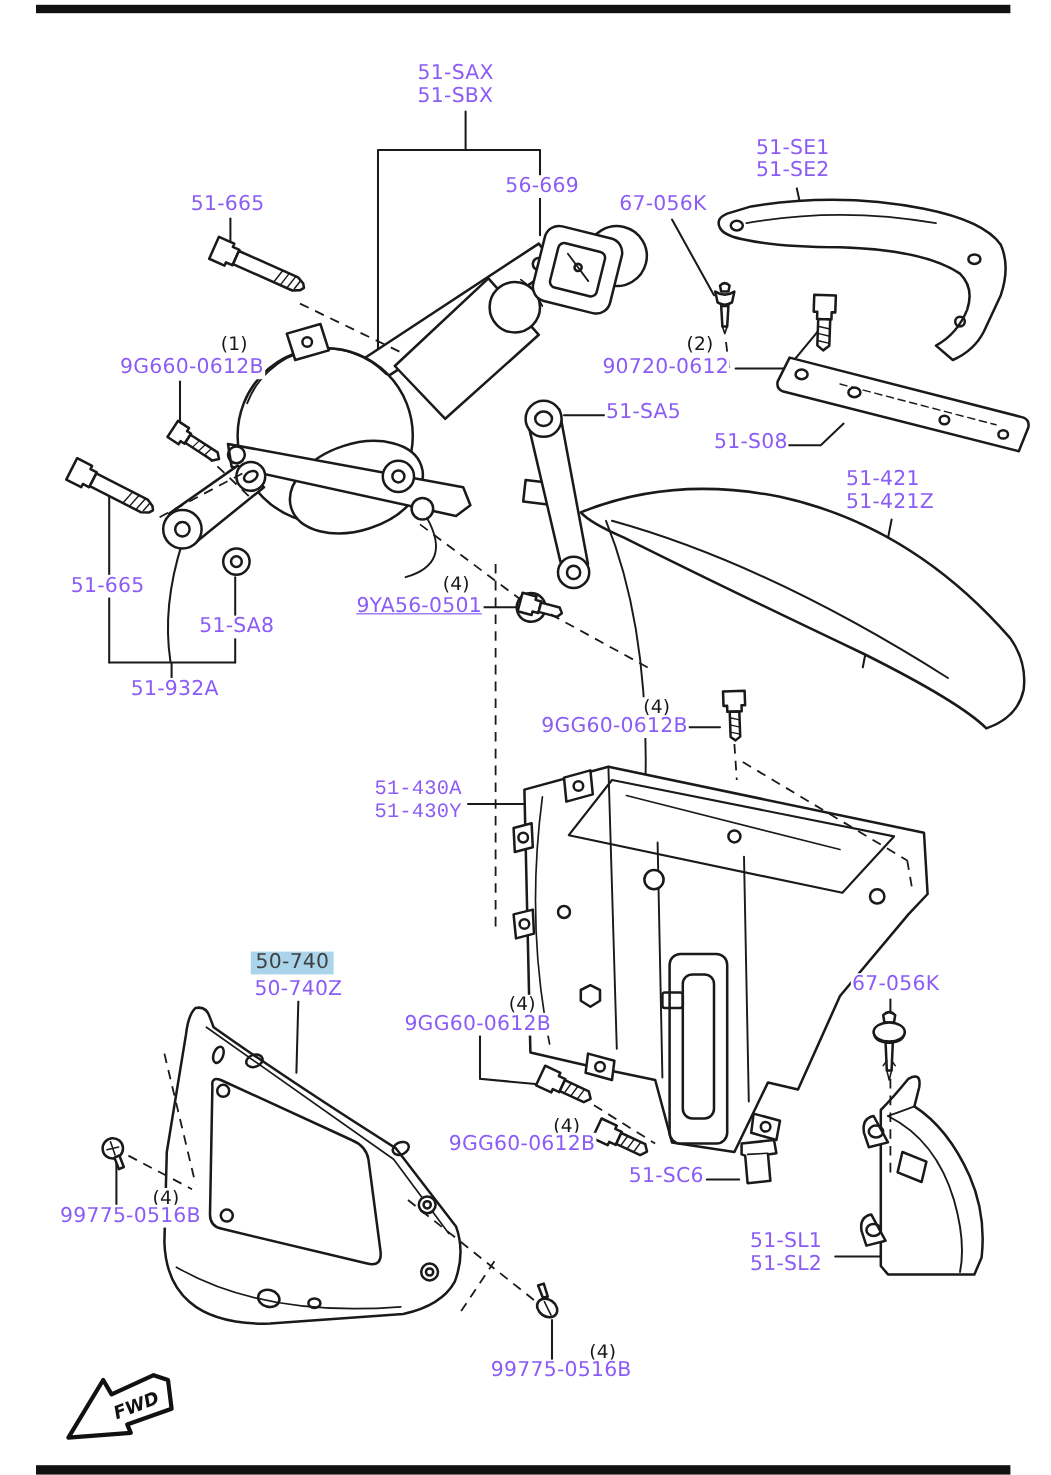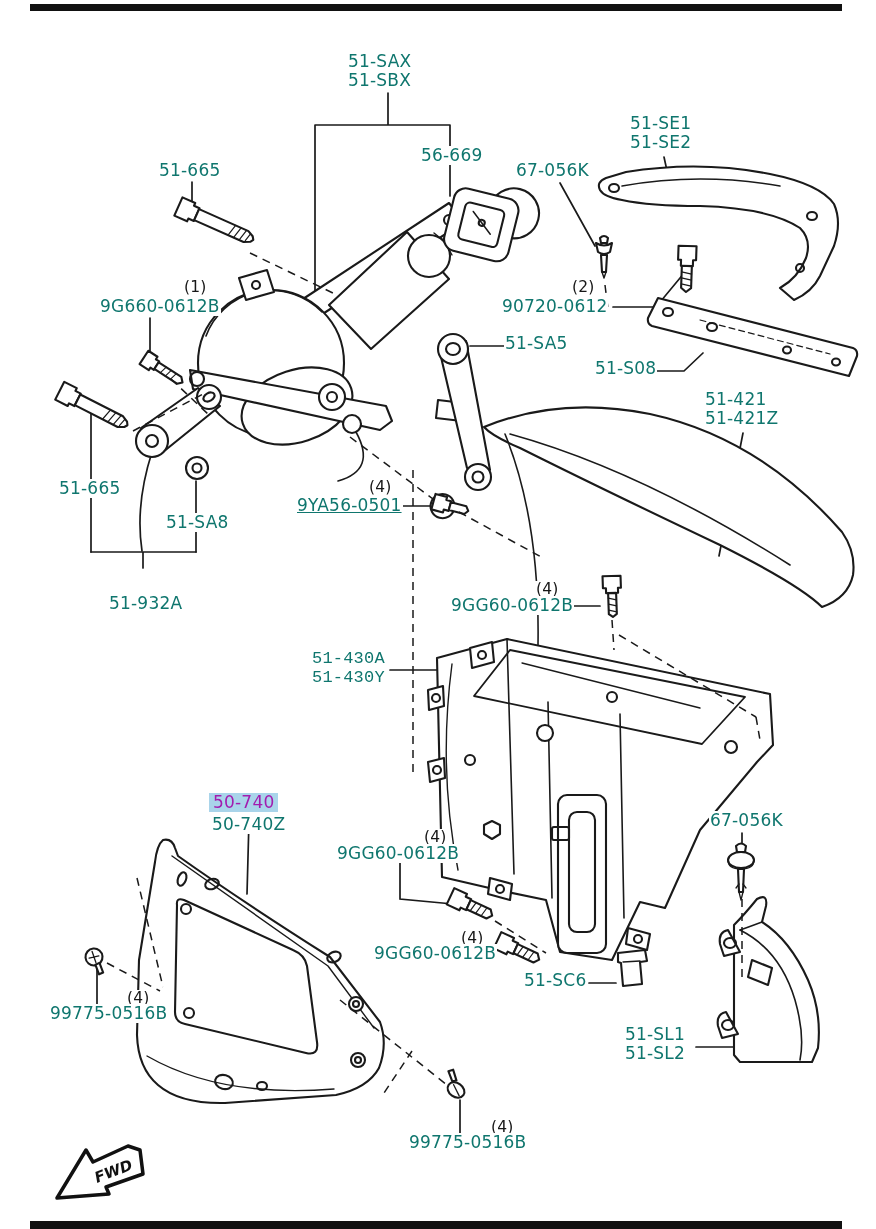--- a/index.html
+++ b/index.html
@@ -4,29 +4,29 @@
 <style>
   html,body{margin:0;padding:0;}
   body{
     width:876px;height:1229px;position:relative;background:#ffffff;
     font-family:"DejaVu Sans","Liberation Sans",sans-serif;overflow:hidden;
   }
   .stage{position:absolute;inset:0;}
   svg{position:absolute;left:0;top:0;}
   .callout{
     position:absolute;font-size:17px;line-height:19px;letter-spacing:.2px;
-    color:#0f766e;background:#fff;white-space:nowrap;padding:0 1px;
+    color:#8b5cf6;background:#fff;white-space:nowrap;padding:0 1px;
   }
   .qty{
     position:absolute;font-size:15.5px;line-height:17px;color:#171717;
     background:#fff;letter-spacing:.2px;padding:0 1px;
   }
   .two{display:block;}
   .hl{
-    background:#a9d4ea;color:#a21caf;padding:0 4px;
+    background:#a9d4ea;color:#404040;padding:0 4px;
   }
 </style>
 </head>
 <body>
 
 <div class="stage">
 
 <svg width="876" height="1229" viewBox="0 0 876 1229">
 
   <rect x="30" y="4" width="812" height="7" fill="#111"></rect>
@@ -320,21 +320,21 @@
 
 <div class="callout" style="left:704px;top:390px;">
   <span class="two">51-421</span>
   <span class="two">51-421Z</span>
 </div>
 
 <div class="callout" style="left:58px;top:479px;">51-665</div>
 
 <div class="callout" style="left:165px;top:513px;text-align:center;">51-SA8</div>
 
-<div class="callout" style="left:108px;top:594px;">51-932A</div>
+<div class="callout" style="left:108px;top:565px;">51-932A</div>
 
 <div class="qty" style="left:368px;top:479px;">(4)</div>
 <div class="callout" style="left:296px;top:496px;text-decoration:underline;">9YA56-0501</div>
 
 <div class="qty" style="left:535px;top:581px;">(4)</div>
 <div class="callout" style="left:450px;top:596px;">9GG60-0612B</div>
 
 <div class="callout" style="left:311px;top:649px;font-family:Liberation Mono, monospace;">
   <span class="two">51-430A</span>
   <span class="two">51-430Y</span>

